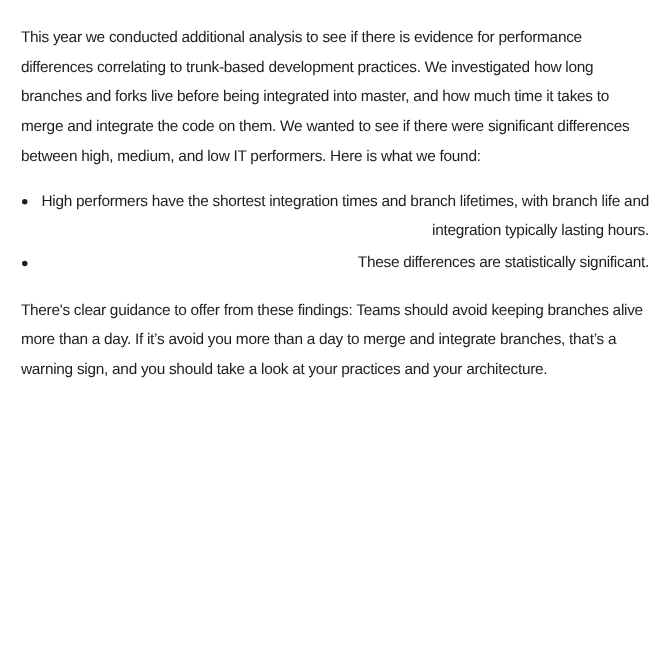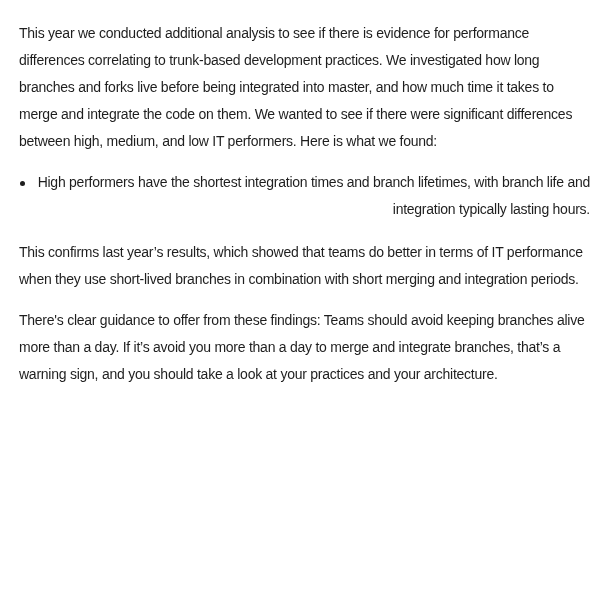--- a/index.html
+++ b/index.html
@@ -22,16 +22,16 @@
       width: 5px; height: 5px; border-radius: 50%; background: #1e1e1e;
     }
   </style>
 </head>
 <body>
 
 <div class="doc">
   <p>This year we conducted additional analysis to see if there is evidence for performance differences correlating to trunk-based development practices. We investigated how long branches and forks live before being integrated into master, and how much time it takes to merge and integrate the code on them. We wanted to see if there were significant differences between high, medium, and low IT performers. Here is what we found:</p>
   <ul>
     <li>High performers have the shortest integration times and branch lifetimes, with branch life and integration typically lasting hours.</li>
+    <li>These differences are statistically significant.</li>
   </ul>
-  <p>This confirms last year’s results, which showed that teams do better in terms of IT performance when they use short-lived branches in combination with short merging and integration periods.</p>
   <p>There's clear guidance to offer from these findings: Teams should avoid keeping branches alive more than a day. If it’s avoid you more than a day to merge and integrate branches, that’s a warning sign, and you should take a look at your practices and your architecture.</p>
 </div>
 
 </body></html>

